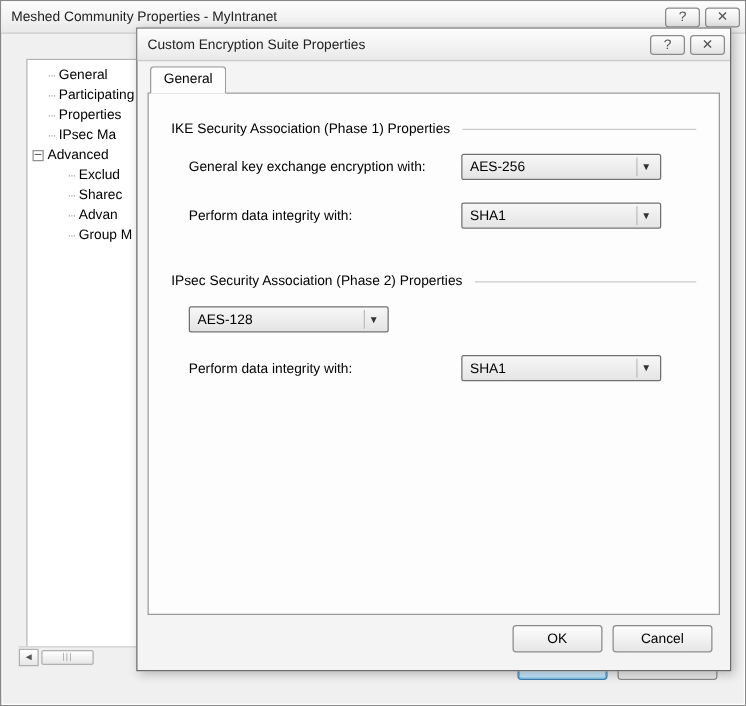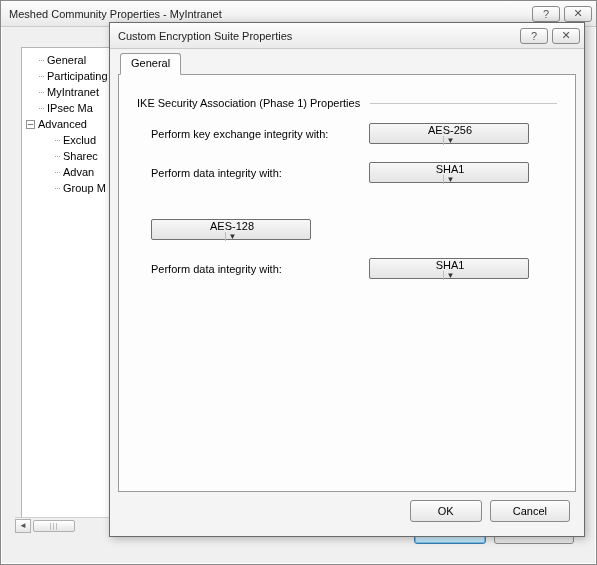--- a/index.html
+++ b/index.html
@@ -65,21 +65,21 @@
     border:1px solid #9a9a9a; background:#fdfdfd;
     padding:22px 18px 10px 18px;
   }
   .section-title{ display:flex; align-items:center; gap:10px; margin-bottom:14px;}
   .section-title .line{ flex:1; height:1px; background:#c9c9c9; }
   .frow{ display:flex; align-items:center; margin:0 0 18px 14px; }
   .frow .lbl{ width:218px; }
   .select {
     width:160px; height:21px; border:1px solid #707070; border-radius:2px;
     background:linear-gradient(#f7f7f7,#e4e4e4); display:flex; align-items:center; justify-content:space-between;
-    padding:0 4px 0 6px; cursor:default;flex-direction:column;
+    padding:0 4px 0 6px; cursor:default;
   }
   .select .chev{ width:15px; height:15px; display:flex;align-items:center;justify-content:center; font-size:8px; color:#333; border-left:1px solid #bdbdbd; }
   .child-btns{ position:absolute; right:6px; bottom:6px; display:flex; gap:8px; }
   .phantom { color:#000; } 
   .parent-group{
     position:absolute; left:140px; top:6px; right:8px; height:402px;
     border:1px solid #d6d6d6; border-radius:2px;
   }
 </style>
 </head>
@@ -106,21 +106,21 @@
           <div class="row ind1">
               <span class="dotleader">···</span>
               <span>General</span>
             </div>
           <div class="row ind1">
               <span class="dotleader">···</span>
               <span>Participating</span>
             </div>
           <div class="row ind1">
               <span class="dotleader">···</span>
-              <span>MyIntranet</span>
+              <span>Properties</span>
             </div>
           <div class="row ind1">
               <span class="dotleader">···</span>
               <span>IPsec Ma</span>
             </div>
           <div class="row" style="padding-left:2px;">
               <span class="exp">
                 <span>−</span>
               </span>
               <span>Advanced</span>
@@ -184,36 +184,40 @@
     <div class="tabstrip">
       <div class="tab"><span>General</span></div>
     </div>
     <div class="tabpanel">
 
       <div class="section-title">
         <span>IKE Security Association (Phase 1) Properties</span>
           <div class="line"></div>
       </div>
       <div class="frow">
-        <span class="lbl">Perform key exchange integrity with:</span>
+        <span class="lbl">General key exchange encryption with:</span>
         <div class="select">
           <span>AES-256</span>
           <span class="chev">▼</span>
         </div>
       </div>
       <div class="frow">
         <span class="lbl">Perform data integrity with:</span>
         <div class="select">
           <span>SHA1</span>
           <span class="chev">▼</span>
         </div>
       </div>
 
       <div style="height:18px"></div>
 
+      <div class="section-title">
+        <span>IPsec Security Association (Phase 2) Properties</span>
+          <div class="line"></div>
+      </div>
       <div class="frow">
         <div class="select">
           <span>AES-128</span>
           <span class="chev">▼</span>
         </div>
       </div>
       <div class="frow">
         <span class="lbl">Perform data integrity with:</span>
         <div class="select">
           <span>SHA1</span>

